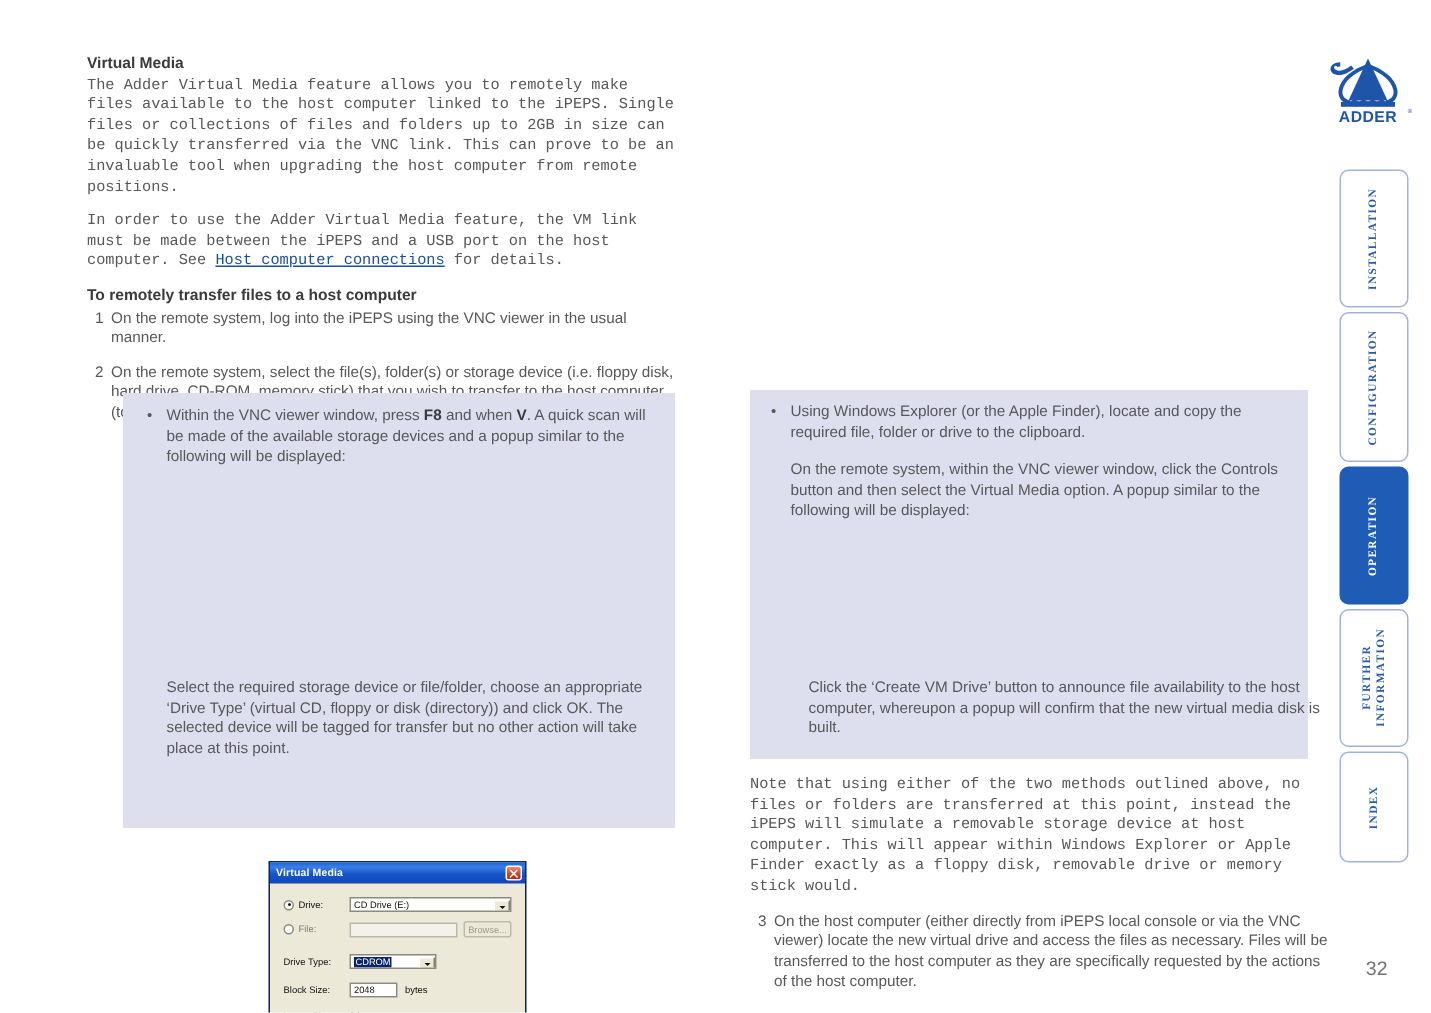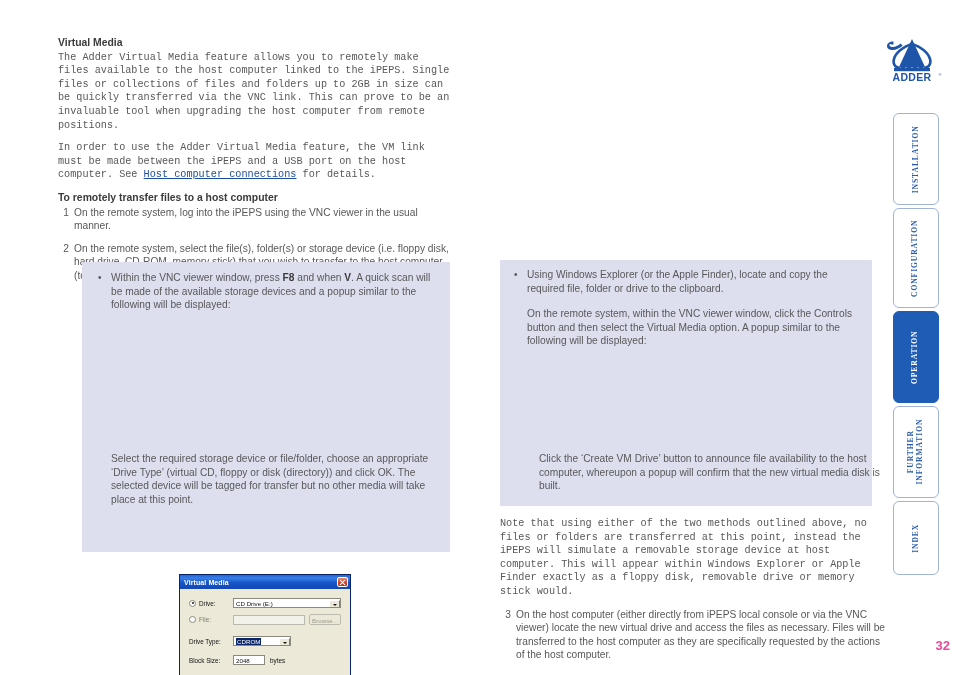--- a/index.html
+++ b/index.html
@@ -290,25 +290,25 @@
     left: 880px;
     top: 36px;
     width: 64px;
     height: 48px;
   }
   .logo svg { display: block; }
 
   
   .pagenum {
     position: absolute;
-    right: 4px;
+    right: 29px;
     bottom: 22px;
     font-size: 13px;
-    font-weight: bold;
-    color: #ec4899;
+    font-weight: normal;
+    color: #737373;
     font-family: "Liberation Sans", sans-serif;
   }
 </style>
 </head>
 <body>
 
 <div class="page">
 
   <div class="logo">
     <svg width="64" height="48" viewBox="0 0 64 48" xmlns="http://www.w3.org/2000/svg">
@@ -391,21 +391,21 @@
         </div>
 
         <div class="xp-row" style="margin-bottom:9px;">
           <div class="xp-label dim" style="width:44px;">Image Size:</div>
           <div class="xp-label">0  bytes</div>
         </div>
 
       </div>
     </div>
 
-    <div class="after-text" style="position:absolute; left:14px; top:190px; width:340px;">Select the required storage device or file/folder, choose an appropriate ‘Drive Type’ (virtual CD, floppy or disk (directory)) and click OK. The selected device will be tagged for transfer but no other media will take place at this point.</div>
+    <div class="after-text" style="position:absolute; left:14px; top:190px; width:340px;">Select the required storage device or file/folder, choose an appropriate ‘Drive Type’ (virtual CD, floppy or disk (directory)) and click OK. The selected device will be tagged for transfer but no other action will take place at this point.</div>
   </div>
 
   <div class="panel panel-right">
     <div class="bullet-block">
       <span class="dot">•</span><span>Using Windows Explorer (or the Apple Finder), locate and copy the required file, folder or drive to the clipboard.</span>
       <div class="sub-para">On the remote system, within the VNC viewer window, click the Controls button and then select the Virtual Media option. A popup similar to the following will be displayed:</div>
     </div>
 
     <div class="after-text" style="position:absolute; left:24px; top:192px; width:352px; padding-left:15px;">Click the ‘Create VM Drive’ button to announce file availability to the host computer, whereupon a popup will confirm that the new virtual media disk is built.</div>
   </div>

